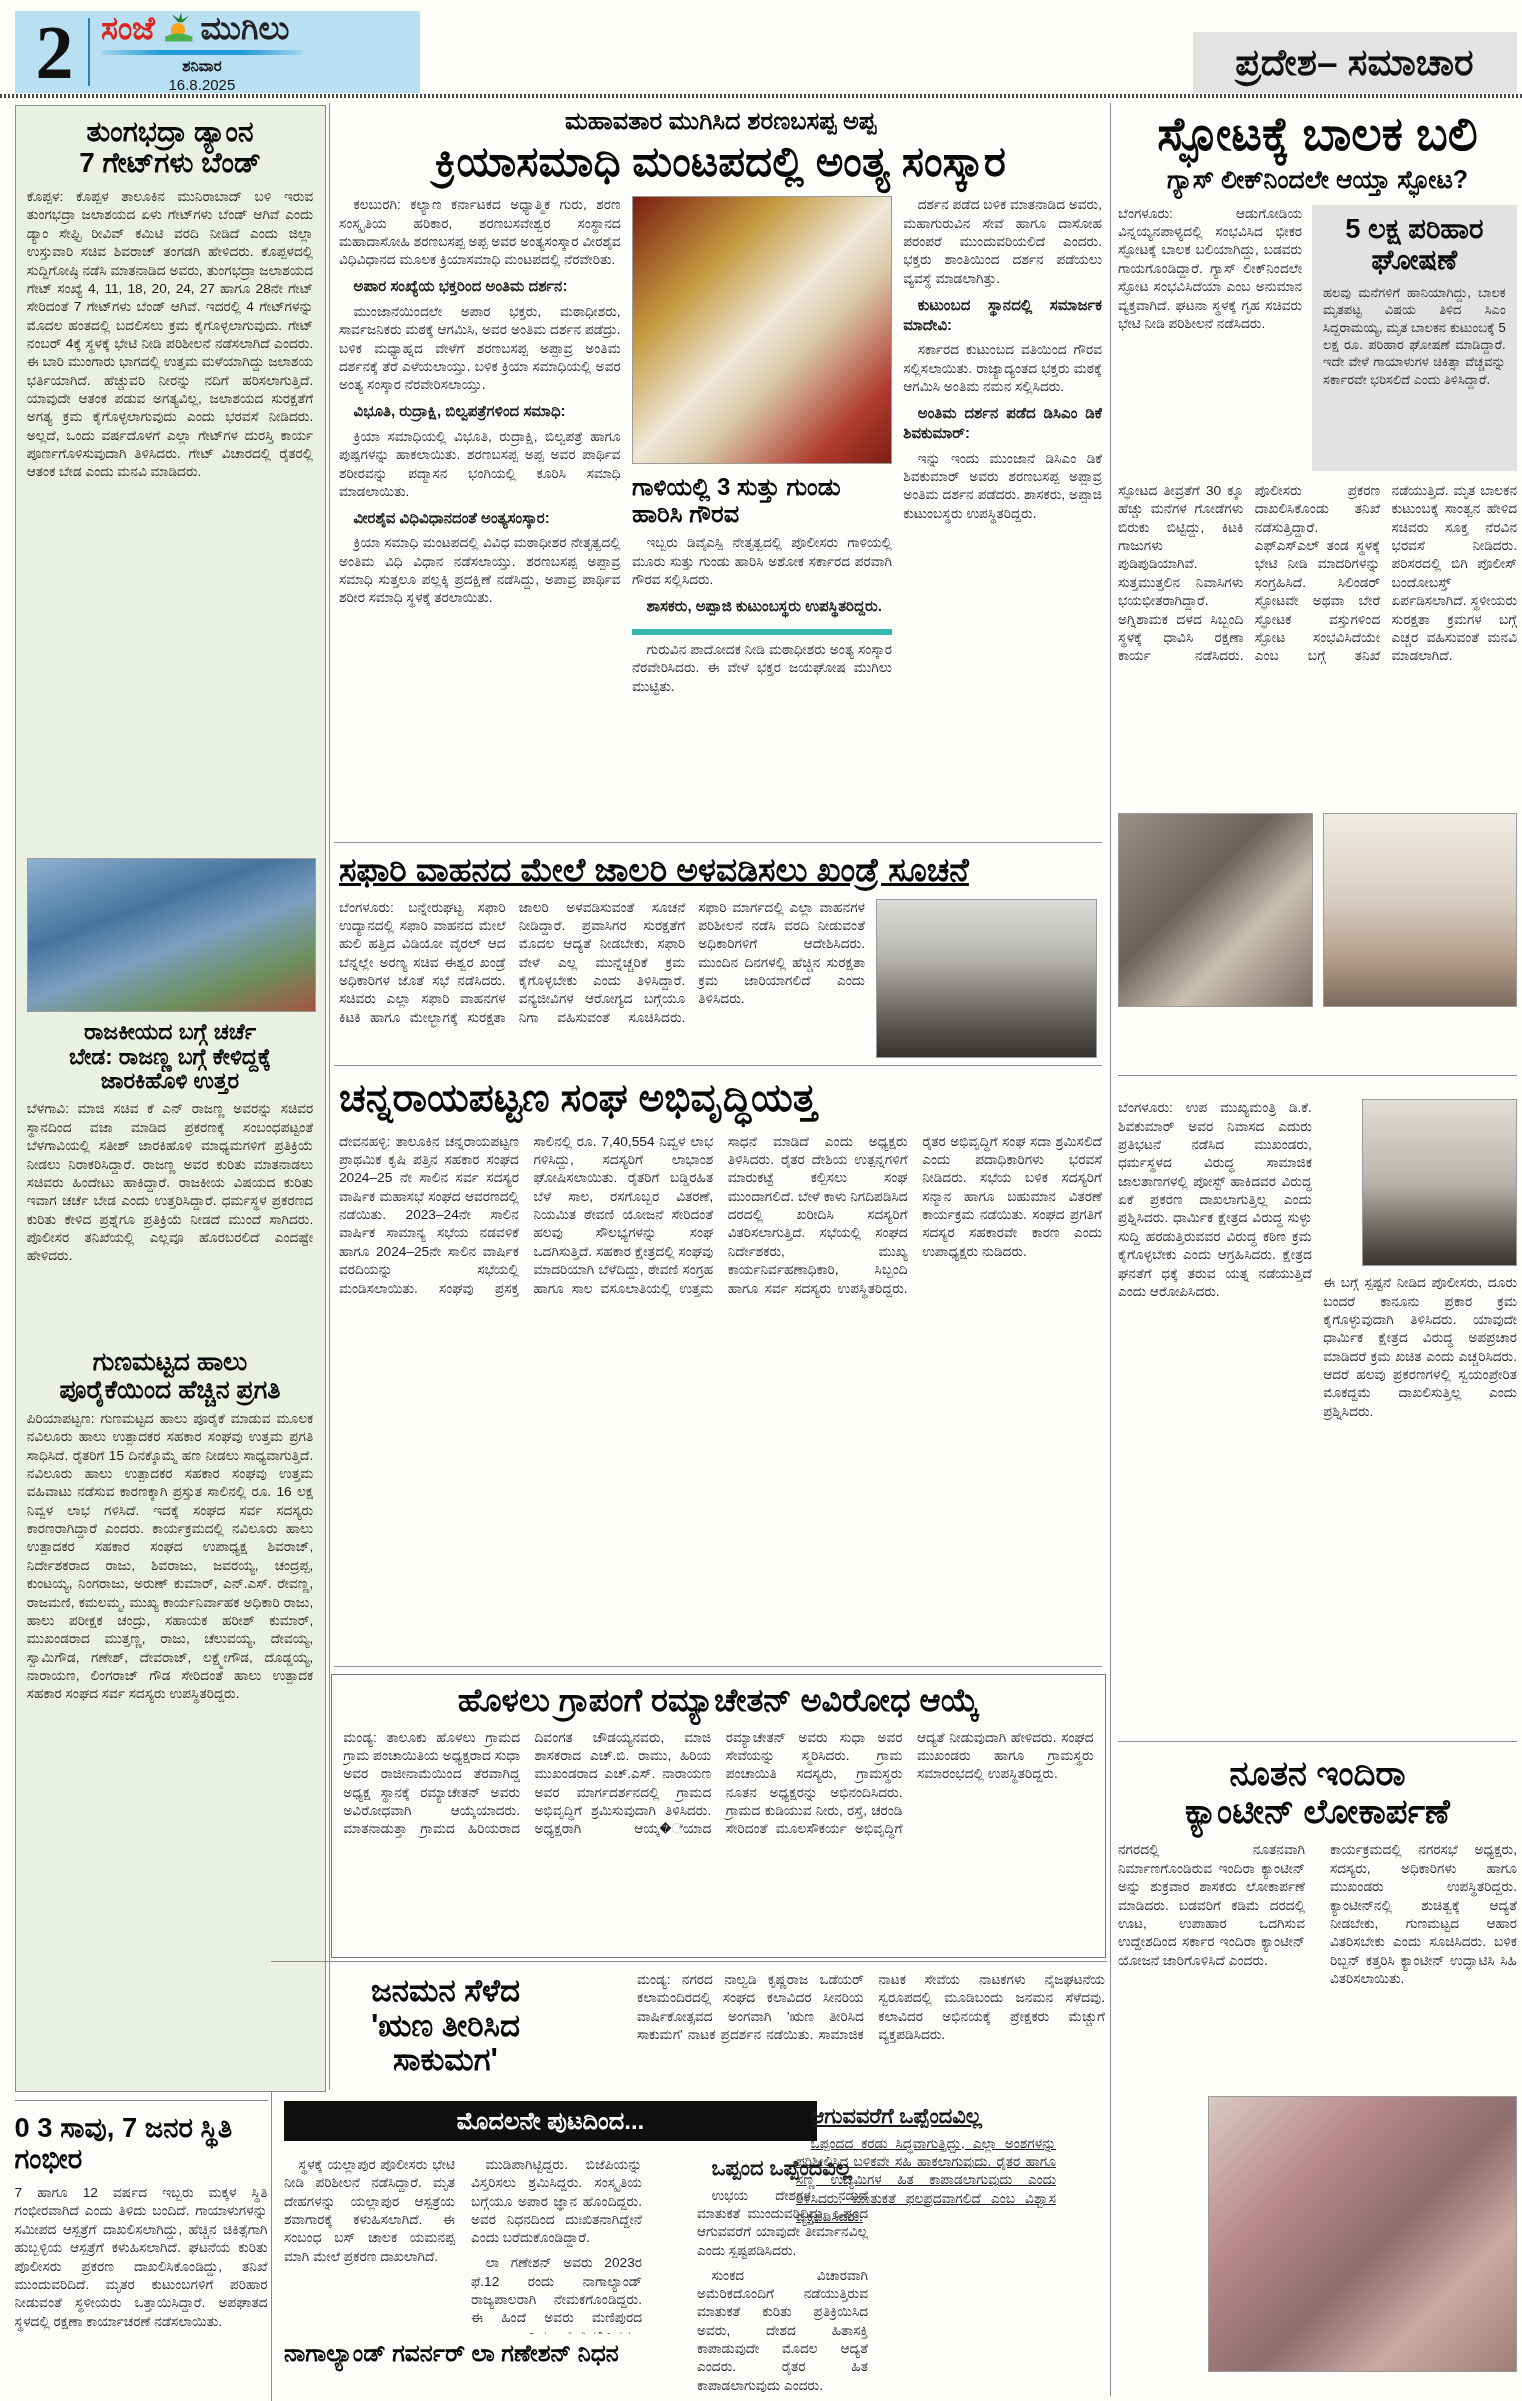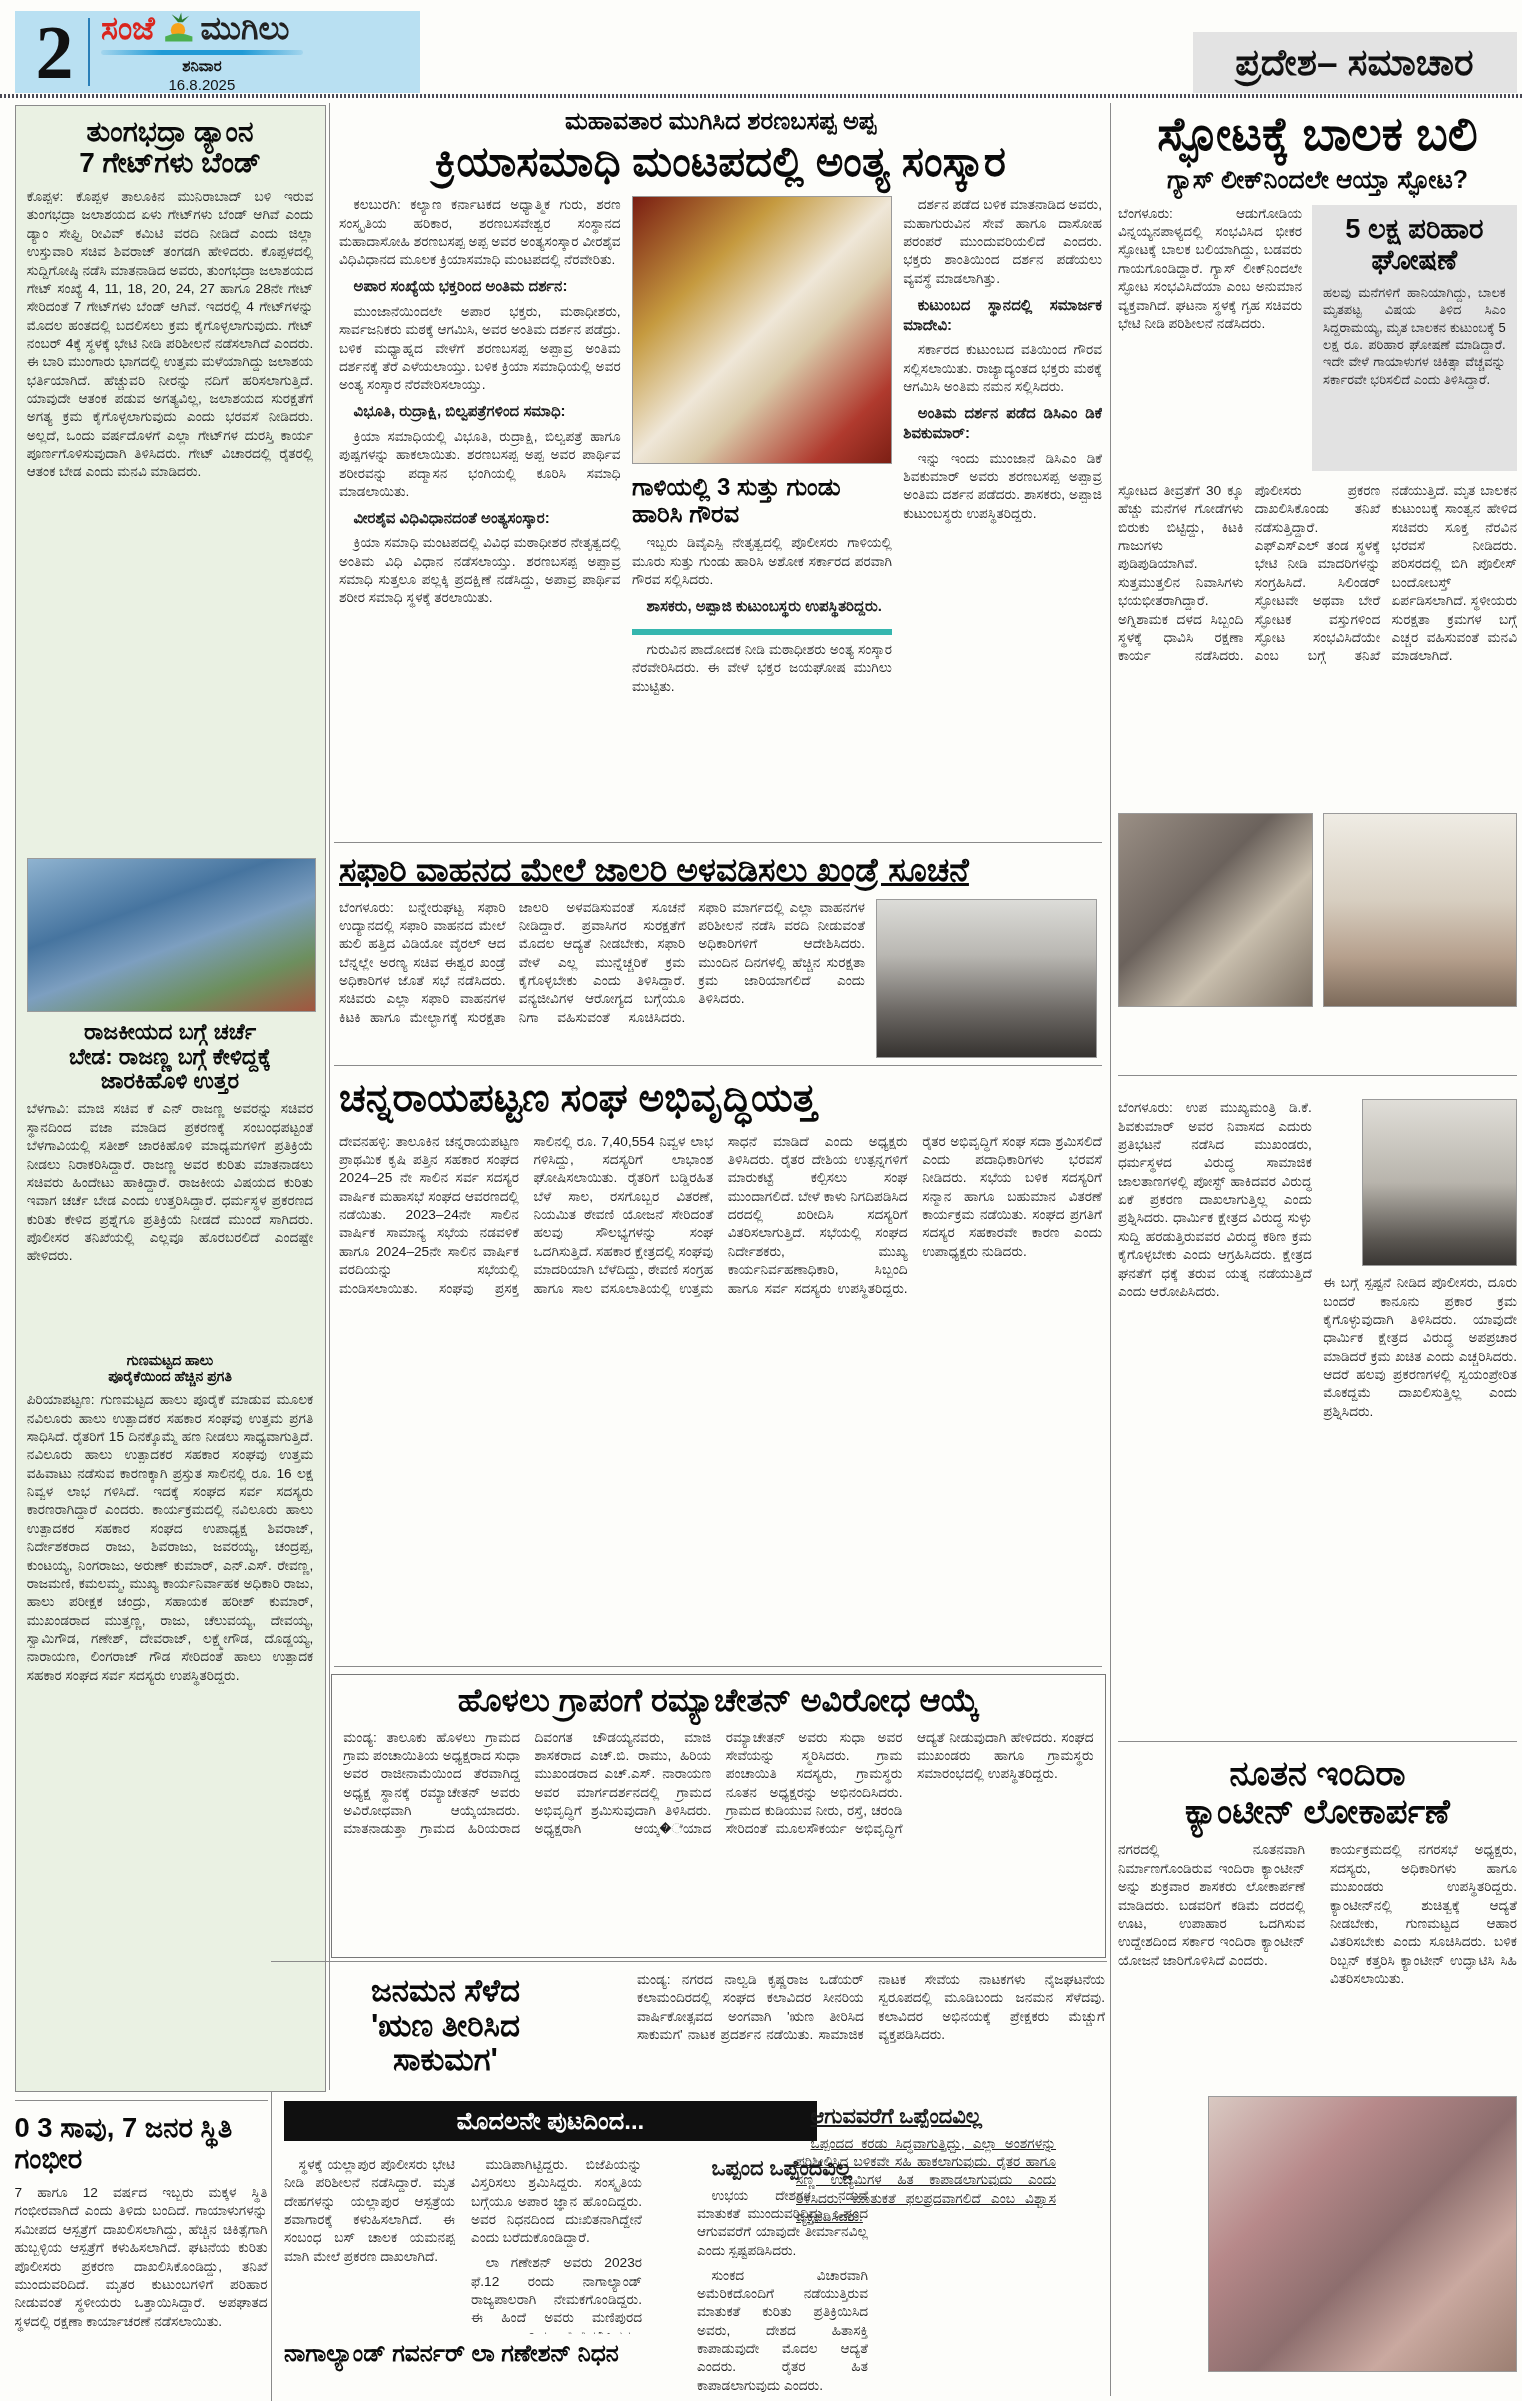--- a/index.html
+++ b/index.html
@@ -73,21 +73,21 @@
 
   <div class="abs story-box" id="dam-box">
     <div class="headline center prewrap" style="font-size:28px;">ತುಂಗಭದ್ರಾ ಡ್ಯಾಂನ
 7 ಗೇಟ್‌ಗಳು ಬೆಂಡ್</div>
     <div class="body-txt" style="margin-top:9.7px;height:662px;">ಕೊಪ್ಪಳ: ಕೊಪ್ಪಳ ತಾಲೂಕಿನ ಮುನಿರಾಬಾದ್ ಬಳಿ ಇರುವ ತುಂಗಭದ್ರಾ ಜಲಾಶಯದ ಏಳು ಗೇಟ್‌ಗಳು ಬೆಂಡ್ ಆಗಿವೆ ಎಂದು ಡ್ಯಾಂ ಸೇಫ್ಟಿ ರೀವಿವ್ ಕಮಿಟಿ ವರದಿ ನೀಡಿದೆ ಎಂದು ಜಿಲ್ಲಾ ಉಸ್ತುವಾರಿ ಸಚಿವ ಶಿವರಾಜ್ ತಂಗಡಗಿ ಹೇಳಿದರು. ಕೊಪ್ಪಳದಲ್ಲಿ ಸುದ್ದಿಗೋಷ್ಠಿ ನಡೆಸಿ ಮಾತನಾಡಿದ ಅವರು, ತುಂಗಭದ್ರಾ ಜಲಾಶಯದ ಗೇಟ್ ಸಂಖ್ಯೆ 4, 11, 18, 20, 24, 27 ಹಾಗೂ 28ನೇ ಗೇಟ್ ಸೇರಿದಂತೆ 7 ಗೇಟ್‌ಗಳು ಬೆಂಡ್ ಆಗಿವೆ. ಇದರಲ್ಲಿ 4 ಗೇಟ್‌ಗಳನ್ನು ಮೊದಲ ಹಂತದಲ್ಲಿ ಬದಲಿಸಲು ಕ್ರಮ ಕೈಗೊಳ್ಳಲಾಗುವುದು. ಗೇಟ್ ನಂಬರ್ 4ಕ್ಕೆ ಸ್ಥಳಕ್ಕೆ ಭೇಟಿ ನೀಡಿ ಪರಿಶೀಲನೆ ನಡೆಸಲಾಗಿದೆ ಎಂದರು. ಈ ಬಾರಿ ಮುಂಗಾರು ಭಾಗದಲ್ಲಿ ಉತ್ತಮ ಮಳೆಯಾಗಿದ್ದು ಜಲಾಶಯ ಭರ್ತಿಯಾಗಿದೆ. ಹೆಚ್ಚುವರಿ ನೀರನ್ನು ನದಿಗೆ ಹರಿಸಲಾಗುತ್ತಿದೆ. ಯಾವುದೇ ಆತಂಕ ಪಡುವ ಅಗತ್ಯವಿಲ್ಲ, ಜಲಾಶಯದ ಸುರಕ್ಷತೆಗೆ ಅಗತ್ಯ ಕ್ರಮ ಕೈಗೊಳ್ಳಲಾಗುವುದು ಎಂದು ಭರವಸೆ ನೀಡಿದರು. ಅಲ್ಲದೆ, ಒಂದು ವರ್ಷದೊಳಗೆ ಎಲ್ಲಾ ಗೇಟ್‌ಗಳ ದುರಸ್ತಿ ಕಾರ್ಯ ಪೂರ್ಣಗೊಳಿಸುವುದಾಗಿ ತಿಳಿಸಿದರು. ಗೇಟ್ ವಿಚಾರದಲ್ಲಿ ರೈತರಲ್ಲಿ ಆತಂಕ ಬೇಡ ಎಂದು ಮನವಿ ಮಾಡಿದರು.</div>
     <div class="photo" style="width:287px;height:152px;margin:8px 0;background:linear-gradient(160deg,#8fb3d0 0%,#46749f 35%,#7d9fc0 55%,#6d8f5e 78%,#a3553f 100%);"></div>
     <div class="headline center prewrap" style="font-size:22px;margin-top:4.8px;">ರಾಜಕೀಯದ ಬಗ್ಗೆ ಚರ್ಚೆ
 ಬೇಡ: ರಾಜಣ್ಣ ಬಗ್ಗೆ ಕೇಳಿದ್ದಕ್ಕೆ
 ಜಾರಕಿಹೊಳಿ ಉತ್ತರ</div>
     <div class="body-txt" style="margin-top:6.5px;height:242px;">ಬೆಳಗಾವಿ: ಮಾಜಿ ಸಚಿವ ಕೆ ಎನ್ ರಾಜಣ್ಣ ಅವರನ್ನು ಸಚಿವರ ಸ್ಥಾನದಿಂದ ವಜಾ ಮಾಡಿದ ಪ್ರಕರಣಕ್ಕೆ ಸಂಬಂಧಪಟ್ಟಂತೆ ಬೆಳಗಾವಿಯಲ್ಲಿ ಸತೀಶ್ ಜಾರಕಿಹೊಳಿ ಮಾಧ್ಯಮಗಳಿಗೆ ಪ್ರತಿಕ್ರಿಯೆ ನೀಡಲು ನಿರಾಕರಿಸಿದ್ದಾರೆ. ರಾಜಣ್ಣ ಅವರ ಕುರಿತು ಮಾತನಾಡಲು ಸಚಿವರು ಹಿಂದೇಟು ಹಾಕಿದ್ದಾರೆ. ರಾಜಕೀಯ ವಿಷಯದ ಕುರಿತು ಇವಾಗ ಚರ್ಚೆ ಬೇಡ ಎಂದು ಉತ್ತರಿಸಿದ್ದಾರೆ. ಧರ್ಮಸ್ಥಳ ಪ್ರಕರಣದ ಕುರಿತು ಕೇಳಿದ ಪ್ರಶ್ನೆಗೂ ಪ್ರತಿಕ್ರಿಯೆ ನೀಡದೆ ಮುಂದೆ ಸಾಗಿದರು. ಪೊಲೀಸರ ತನಿಖೆಯಲ್ಲಿ ಎಲ್ಲವೂ ಹೊರಬರಲಿದೆ ಎಂದಷ್ಟೇ ಹೇಳಿದರು.</div>
-    <div class="headline center prewrap" style="font-size:14px;margin-top:11px;">ಗುಣಮಟ್ಟದ ಹಾಲು
+    <div class="headline center prewrap" style="font-size:25px;margin-top:5px;">ಗುಣಮಟ್ಟದ ಹಾಲು
 ಪೂರೈಕೆಯಿಂದ ಹೆಚ್ಚಿನ ಪ್ರಗತಿ</div>
     <div class="body-txt" style="margin-top:6.5px;height:694px;">ಪಿರಿಯಾಪಟ್ಟಣ: ಗುಣಮಟ್ಟದ ಹಾಲು ಪೂರೈಕೆ ಮಾಡುವ ಮೂಲಕ ನವಿಲೂರು ಹಾಲು ಉತ್ಪಾದಕರ ಸಹಕಾರ ಸಂಘವು ಉತ್ತಮ ಪ್ರಗತಿ ಸಾಧಿಸಿದೆ. ರೈತರಿಗೆ 15 ದಿನಕ್ಕೊಮ್ಮೆ ಹಣ ನೀಡಲು ಸಾಧ್ಯವಾಗುತ್ತಿದೆ. ನವಿಲೂರು ಹಾಲು ಉತ್ಪಾದಕರ ಸಹಕಾರ ಸಂಘವು ಉತ್ತಮ ವಹಿವಾಟು ನಡೆಸುವ ಕಾರಣಕ್ಕಾಗಿ ಪ್ರಸ್ತುತ ಸಾಲಿನಲ್ಲಿ ರೂ. 16 ಲಕ್ಷ ನಿವ್ವಳ ಲಾಭ ಗಳಿಸಿದೆ. ಇದಕ್ಕೆ ಸಂಘದ ಸರ್ವ ಸದಸ್ಯರು ಕಾರಣರಾಗಿದ್ದಾರೆ ಎಂದರು. ಕಾರ್ಯಕ್ರಮದಲ್ಲಿ ನವಿಲೂರು ಹಾಲು ಉತ್ಪಾದಕರ ಸಹಕಾರ ಸಂಘದ ಉಪಾಧ್ಯಕ್ಷ ಶಿವರಾಜ್, ನಿರ್ದೇಶಕರಾದ ರಾಜು, ಶಿವರಾಜು, ಜವರಯ್ಯ, ಚಂದ್ರಪ್ಪ, ಕುಂಟಯ್ಯ, ನಿಂಗರಾಜು, ಅರುಣ್ ಕುಮಾರ್, ಎನ್.ಎಸ್. ರೇವಣ್ಣ, ರಾಜಮಣಿ, ಕಮಲಮ್ಮ, ಮುಖ್ಯ ಕಾರ್ಯನಿರ್ವಾಹಕ ಅಧಿಕಾರಿ ರಾಜು, ಹಾಲು ಪರೀಕ್ಷಕ ಚಂದ್ರು, ಸಹಾಯಕ ಹರೀಶ್ ಕುಮಾರ್, ಮುಖಂಡರಾದ ಮುತ್ತಣ್ಣ, ರಾಜು, ಚೆಲುವಯ್ಯ, ದೇವಯ್ಯ, ಸ್ವಾಮಿಗೌಡ, ಗಣೇಶ್, ದೇವರಾಜ್, ಲಕ್ಷ್ಮೇಗೌಡ, ದೊಡ್ಡಯ್ಯ, ನಾರಾಯಣ, ಲಿಂಗರಾಜ್ ಗೌಡ ಸೇರಿದಂತೆ ಹಾಲು ಉತ್ಪಾದಕ ಸಹಕಾರ ಸಂಘದ ಸರ್ವ ಸದಸ್ಯರು ಉಪಸ್ಥಿತರಿದ್ದರು.</div>
   </div>
 
   <div class="abs rule-h" style="left:14.5px;top:2100px;width:253px;"></div>
   <div class="abs" style="left:14.5px;top:2113px;width:253px;">
     <div class="headline prewrap" style="font-size:27.4px;">0 3 ಸಾವು, 7 ಜನರ ಸ್ಥಿತಿ
 ಗಂಭೀರ</div>
     <div class="body-txt" style="margin-top:9.7px;height:186px;">7 ಹಾಗೂ 12 ವರ್ಷದ ಇಬ್ಬರು ಮಕ್ಕಳ ಸ್ಥಿತಿ ಗಂಭೀರವಾಗಿದೆ ಎಂದು ತಿಳಿದು ಬಂದಿದೆ. ಗಾಯಾಳುಗಳನ್ನು ಸಮೀಪದ ಆಸ್ಪತ್ರೆಗೆ ದಾಖಲಿಸಲಾಗಿದ್ದು, ಹೆಚ್ಚಿನ ಚಿಕಿತ್ಸೆಗಾಗಿ ಹುಬ್ಬಳ್ಳಿಯ ಆಸ್ಪತ್ರೆಗೆ ಕಳುಹಿಸಲಾಗಿದೆ. ಘಟನೆಯ ಕುರಿತು ಪೊಲೀಸರು ಪ್ರಕರಣ ದಾಖಲಿಸಿಕೊಂಡಿದ್ದು, ತನಿಖೆ ಮುಂದುವರಿದಿದೆ. ಮೃತರ ಕುಟುಂಬಗಳಿಗೆ ಪರಿಹಾರ ನೀಡುವಂತೆ ಸ್ಥಳೀಯರು ಒತ್ತಾಯಿಸಿದ್ದಾರೆ. ಅಪಘಾತದ ಸ್ಥಳದಲ್ಲಿ ರಕ್ಷಣಾ ಕಾರ್ಯಾಚರಣೆ ನಡೆಸಲಾಯಿತು.</div>
   </div>

